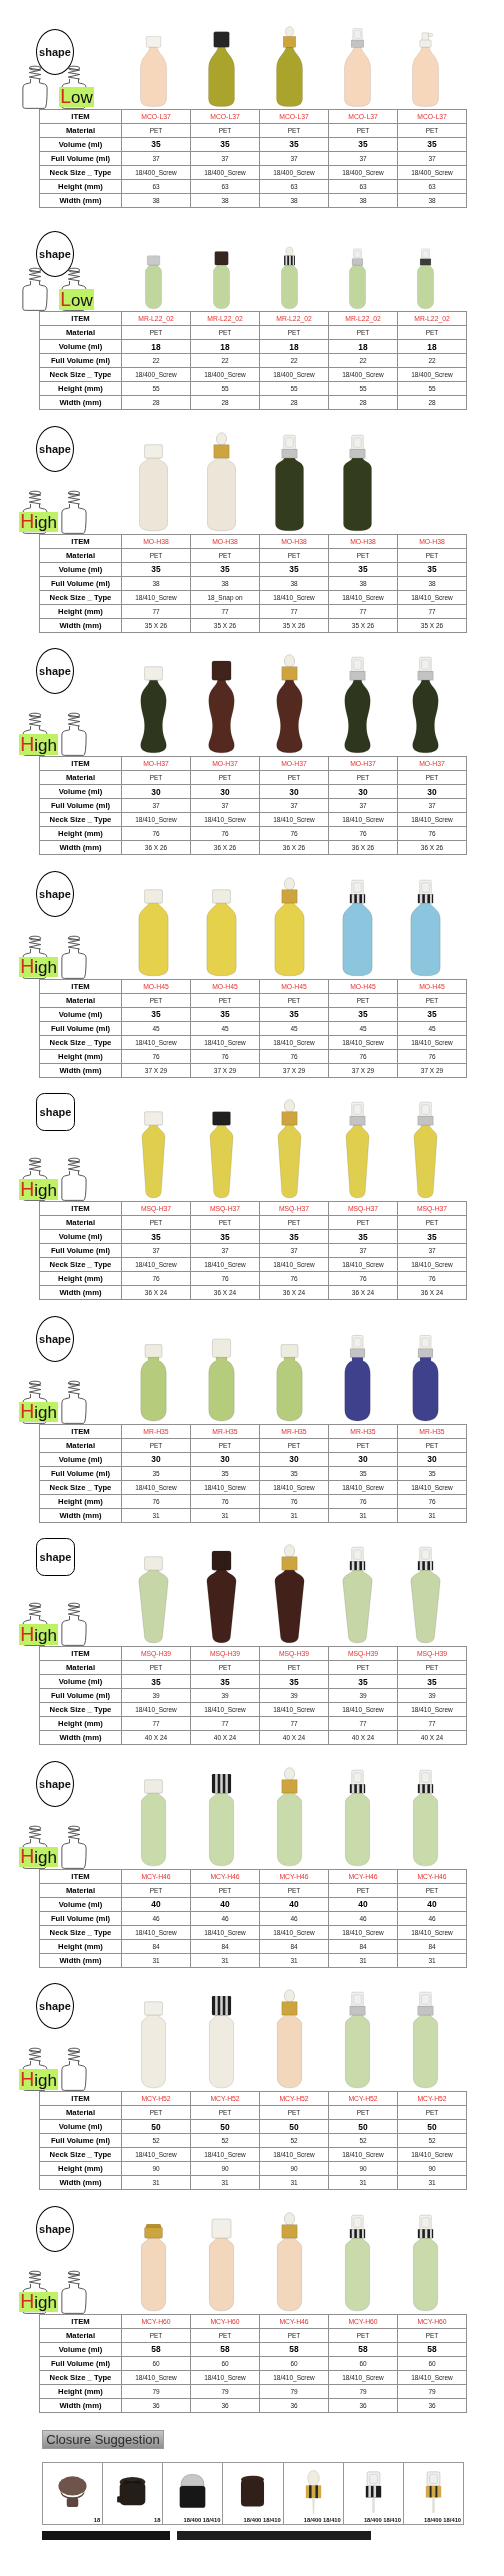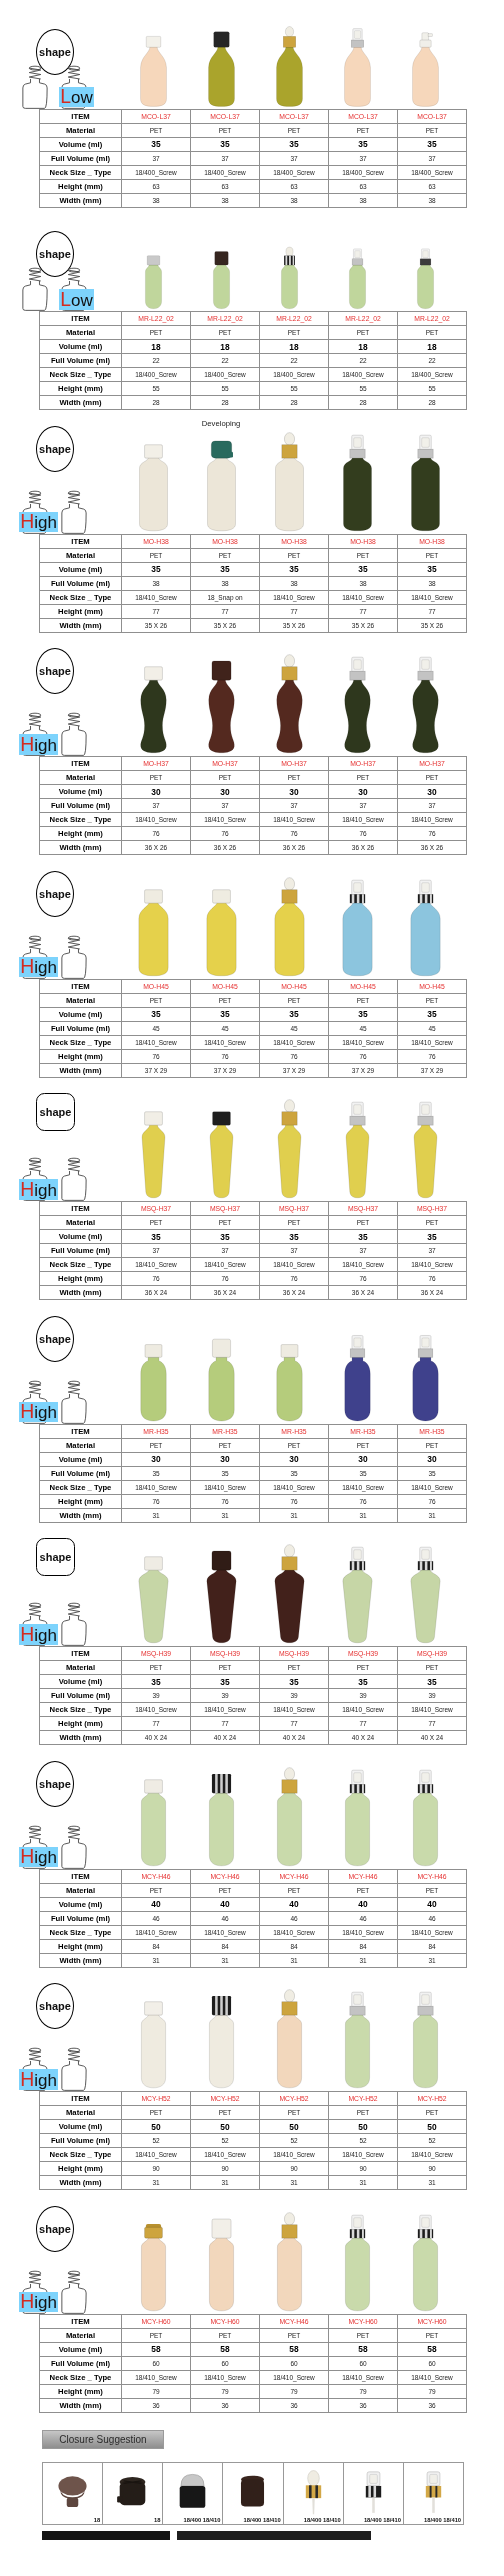--- a/index.html
+++ b/index.html
@@ -13,38 +13,38 @@
     border-radius:50%;display:flex;align-items:center;justify-content:center;
     font-size:11px;font-weight:bold;background:#fff;}
   .shape-badge.square{width:37px;height:36px;border-radius:8.4px;}
   .top.high .shape-badge{top:9px;}
   .top.low .shape-badge{top:17px;}
   .neck-icons{position:absolute;left:18px;bottom:0;width:88px;height:48px;}
   .neck-icons svg{position:absolute;bottom:0;}
   .neck-icons svg.i1{left:1.3px;}
   .neck-icons svg.i2{left:40px;}
   .profile-label{position:absolute;bottom:1.3px;font-size:17px;letter-spacing:0;
-    background:#7dd3fc;line-height:1;padding:0.6px 1.3px;}
+    background:#bef264;line-height:1;padding:0.6px 1.3px;}
   .profile-label .first{color:#d42b20;font-size:19.4px;}
   .top.low .profile-label{left:41px;}
   .top.high .profile-label{left:1px;}
   .bottles{position:absolute;left:119px;top:0;bottom:0;width:342px;display:flex;}
   .slot{width:68px;display:flex;align-items:flex-end;justify-content:center;position:relative;}
   .bottle{display:block;}
   .developing{position:absolute;top:2.6px;width:100%;text-align:center;font-size:7.7px;color:#222;}
   table.spec{border-collapse:collapse;margin-left:39px;table-layout:fixed;border:1.3px solid #7d7d7d;padding-left:32px;}
   .spec th,.spec td{border:0.6px solid #8f8f8f;height:13px;text-align:center;padding:0;
     overflow:hidden;white-space:nowrap;}
   .spec th{width:81px;font-size:7.7px;font-weight:bold;color:#000;}
   .spec td{width:68px;font-size:6.5px;color:#222;}
   .spec tr.item-row td{color:#e53030;font-size:6.8px;}
   .spec tr.volume-row td{font-size:8.4px;font-weight:bold;color:#000;}
   .closure{margin:17px 0 0 42px;}
   .closure-label{width:120px;height:17.4px;background:linear-gradient(#c6c6c6,#8e8e8e);
-    color:#2b2b2b;display:flex;align-items:center;justify-content:center;font-size:10px;
+    color:#2b2b2b;display:flex;align-items:center;justify-content:center;font-size:13px;
     margin-bottom:13px;border:0.6px solid #9a9a9a;}
   .closure-row{display:flex;width:420px;height:61px;border:0.6px solid #999;background:#fff;}
   .closure-cell{flex:1;border-right:0.6px solid #999;position:relative;display:flex;
     align-items:center;justify-content:center;}
   .closure-cell:last-child{border-right:none;}
   .closure-cell .cap-caption{position:absolute;bottom:1.3px;right:1.9px;font-size:5.8px;font-weight:bold;color:#111;}
   .strips{display:flex;gap:6.5px;margin:6.5px 0 0 0;}
   .strip-a{width:128px;height:9px;background:#141414;}
   .strip-b{width:194px;height:9px;background:#1e1e1e;}
 </style>
@@ -342,30 +342,20 @@
         <div class="bottles">
           <div class="slot">
             <svg class="bottle" width="65" height="102" viewBox="0 0 100 160" preserveAspectRatio="xMidYMax meet">
               <path d="M42,40 L58,40 C58,46 72,47 72,57 L72,144 C72,152 63,155 50,155 C37,155 28,152 28,144 L28,57 C28,47 42,46 42,40 Z" fill="#ece6d8" stroke="rgba(0,0,0,0.18)"></path>
               <g transform="translate(0,0)">
                 <rect x="36" y="20" width="28" height="21" rx="2" fill="#f2efe7" stroke="rgba(0,0,0,0.22)" stroke-width="1"></rect>
               </g>
             </svg>
           </div>
           <div class="slot">
-            <div class="developing">Developing</div>
-            <svg class="bottle" width="65" height="102" viewBox="0 0 100 160" preserveAspectRatio="xMidYMax meet">
-              <path d="M42,40 L58,40 C58,46 72,47 72,57 L72,144 C72,152 63,155 50,155 C37,155 28,152 28,144 L28,57 C28,47 42,46 42,40 Z" fill="#ece6d8" stroke="rgba(0,0,0,0.18)"></path>
-              <g transform="translate(0,0)">
-                <rect x="34" y="14" width="32" height="27" rx="6" fill="#2a6a5e" stroke="rgba(0,0,0,0.22)" stroke-width="1"></rect>
-                <rect x="60" y="31" width="8" height="9" rx="2" fill="#2a6a5e"></rect>
-              </g>
-            </svg>
-          </div>
-          <div class="slot">
             <svg class="bottle" width="65" height="102" viewBox="0 0 100 160" preserveAspectRatio="xMidYMax meet">
               <path d="M42,40 L58,40 C58,46 72,47 72,57 L72,144 C72,152 63,155 50,155 C37,155 28,152 28,144 L28,57 C28,47 42,46 42,40 Z" fill="#ece6d8" stroke="rgba(0,0,0,0.18)"></path>
               <g transform="translate(0,0)">
                 <ellipse cx="50" cy="11" rx="8" ry="10" fill="#f0ede3" stroke="rgba(0,0,0,0.22)" stroke-width="1"></ellipse>
                 <rect x="38" y="20" width="24" height="21" fill="#cda43e" stroke="rgba(0,0,0,0.22)" stroke-width="1"></rect>
               </g>
             </svg>
           </div>
           <div class="slot">
             <svg class="bottle" width="65" height="102" viewBox="0 0 100 160" preserveAspectRatio="xMidYMax meet">

